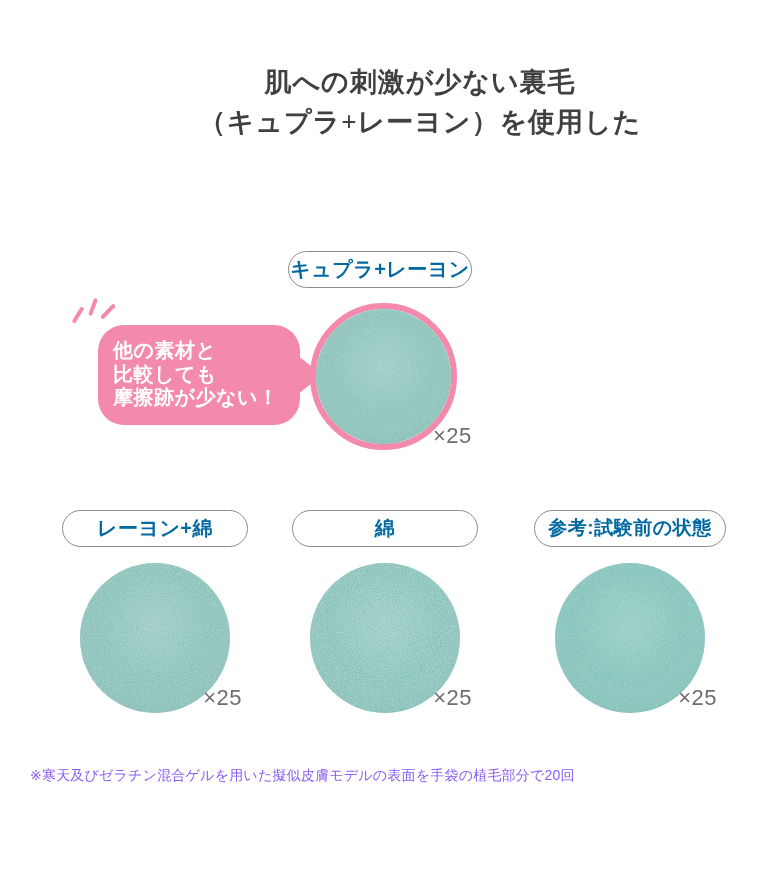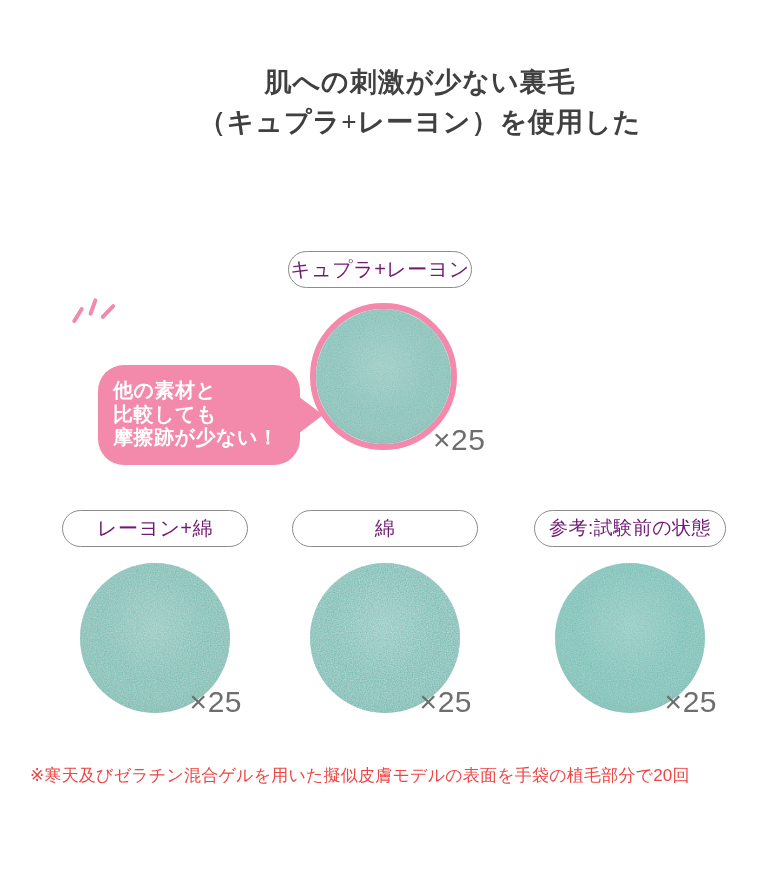--- a/index.html
+++ b/index.html
@@ -18,46 +18,46 @@
     font-size:27px;line-height:40px;font-weight:600;
     color:#404040;letter-spacing:1px;margin-left:40px;
   }
   .heading span{display:block;}
   
   .pill{
     position:absolute;
     box-sizing:border-box;
     height:37px;line-height:34px;
     border:1.5px solid #8c8c8c;border-radius:19px;
-    background:#ffffff;color:#701a75;
-    text-align:center;font-weight:400;font-size:20px;
+    background:#ffffff;color:#0369a1;
+    text-align:center;font-weight:700;font-size:20px;
     letter-spacing:0.5px;white-space:nowrap;
   }
   
   .swatch{
     position:absolute;border-radius:50%;overflow:hidden;
   }
   .swatch svg{display:block;width:100%;height:100%;}
   .swatch-featured{
     left:310px;top:303px;width:135px;height:135px;
     border:6px solid #f389ab;
   }
   .mag{
-    position:absolute;color:#6e6e6e;font-size:30px;
+    position:absolute;color:#6e6e6e;font-size:22px;
     font-family:"Liberation Sans","DejaVu Sans",sans-serif;
     letter-spacing:0.5px;
   }
   .mag-featured{left:433px;top:423px;}
   
   .bubble{
     position:absolute;left:98px;top:325px;width:202px;height:100px;
     box-sizing:border-box;
     background:#f389ab;border-radius:26px;
     color:#ffffff;font-weight:700;font-size:20px;line-height:23.5px;
-    padding:14px 0 0 15px;letter-spacing:0.5px;margin-top:40px;
+    padding:14px 0 0 15px;letter-spacing:0.5px;
   }
   .bubble span{display:block;}
   .bubble-arrow{
     position:absolute;left:100%;top:31px;width:0;height:0;
     border-top:19px solid transparent;
     border-bottom:19px solid transparent;
     border-left:25px solid #f389ab;
     margin-left:-2px;
   }
   
@@ -76,21 +76,21 @@
   .sample .mag{top:180px;right:28px;}
   #sample-0{left:40px;}
   #sample-1{left:270px;}
   #sample-2{left:515px;}
   #sample-0 .pill{left:22px;width:186px;text-align:center;}
   #sample-1 .pill{left:22px;width:186px;}
   #sample-2 .pill{left:19px;width:192px;font-size:19px;}
   
   .footnote{
     position:absolute;left:30px;top:762px;width:710px;
-    color:#ef4444;font-size:17px;line-height:27.5px;
+    color:#8b5cf6;font-size:14px;line-height:27.5px;
     letter-spacing:0.2px;
   }
   .footnote span{display:block;}
   .svg-defs{position:absolute;width:0;height:0;}
 </style>
 </head>
 <body>
 
 <svg class="svg-defs" aria-hidden="true">
   <defs>

